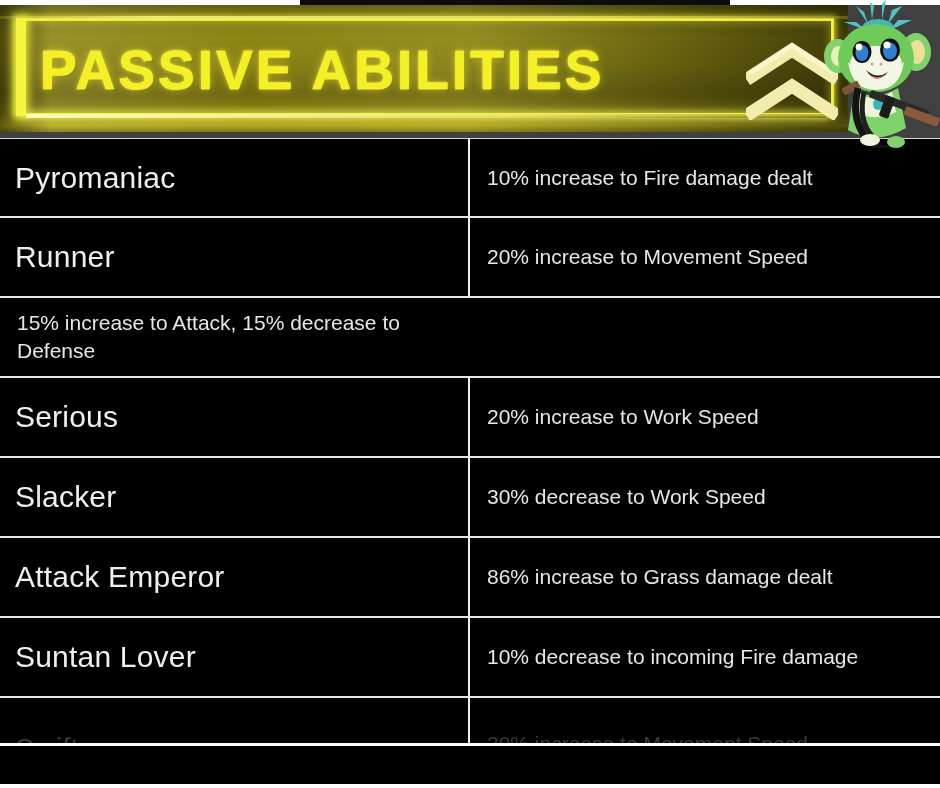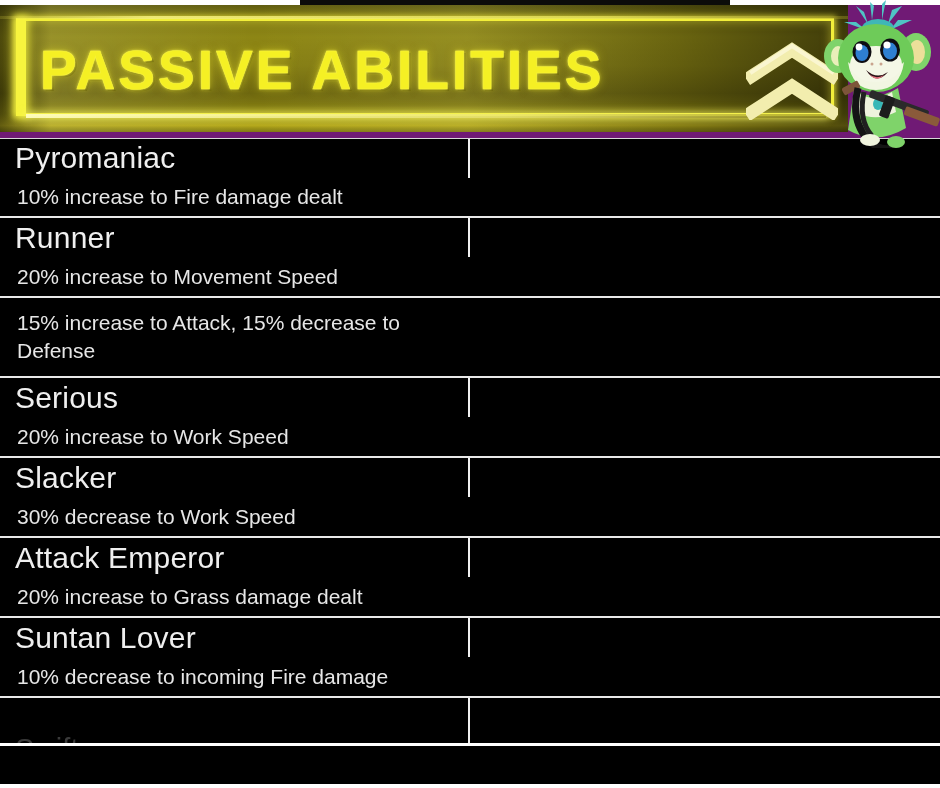--- a/index.html
+++ b/index.html
@@ -17,21 +17,21 @@
     background:#ffffff; z-index:6;
   }
   .top-strip-dark {
     position:absolute; top:0; left:300px; width:430px; height:5px;
     background:#0c0c0a; z-index:7;
   }
 
   
   .banner-wrap {
     position:absolute; top:0; left:0; width:940px; height:138px;
-    background:#701a75; z-index:3; overflow:hidden;
+    background:#404040; z-index:3; overflow:hidden;
   }
   .banner {
     position:absolute; top:4px; left:0; width:848px; height:128px;
     background:
       linear-gradient(180deg,
         #5d5a10 0%,
         #7d7714 10%,
         #8d8615 26%,
         #847d13 48%,
         #6e680f 70%,
@@ -109,21 +109,20 @@
   
   .table {
     position:absolute; top:138px; left:0; width:940px; height:650px;
     z-index:2; background:#000;
   }
   .row {
     position:relative;
     width:940px; height:80px;
     border-bottom:2px solid #e8e8e8;
     display:flex;
-    flex-direction:column;
   }
   .row.first { border-top:1px solid #d8d8d8; }
   .row.partial { height:48px; border-bottom:3px solid #ffffff; overflow:hidden; }
   .cell-name {
     width:470px; height:100%;
     border-right:2px solid #f0f0f0;
     display:flex; align-items:center;
     padding-left:15px;
     color:#efefef;
     font-size:30px;
@@ -263,21 +262,21 @@
     <div class="cell-desc">20% increase to Work Speed</div>
   </div>
 
   <div class="row">
     <div class="cell-name">Slacker</div>
     <div class="cell-desc">30% decrease to Work Speed</div>
   </div>
 
   <div class="row">
     <div class="cell-name">Attack Emperor</div>
-    <div class="cell-desc">20% increase to Grass damage dealt</div>
+    <div class="cell-desc">86% increase to Grass damage dealt</div>
   </div>
 
 
   <div class="row">
     <div class="cell-name">Suntan Lover</div>
     <div class="cell-desc">10% decrease to incoming Fire damage</div>
   </div>
 
   <div class="row partial">
     <div class="cell-name">Swift</div>

